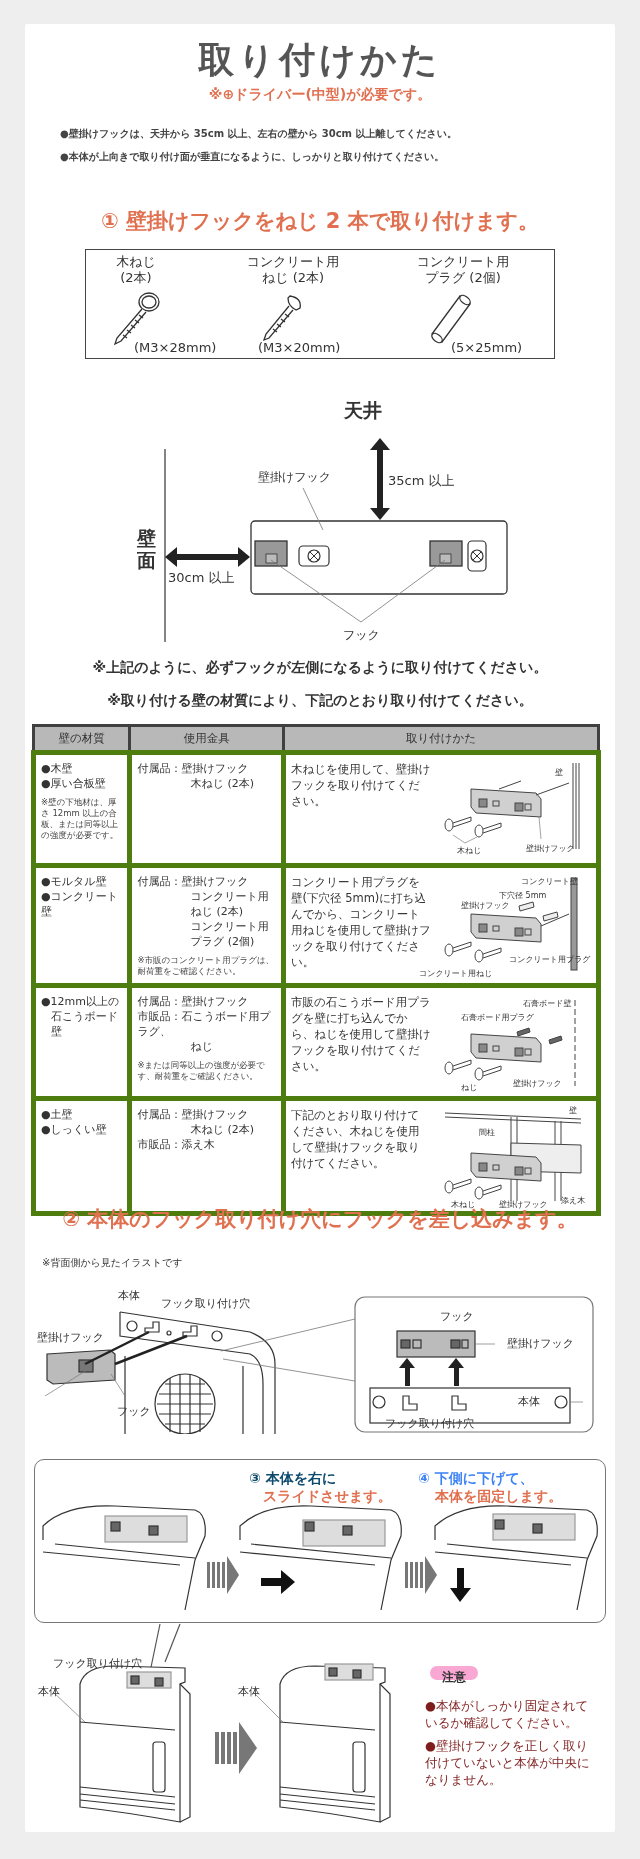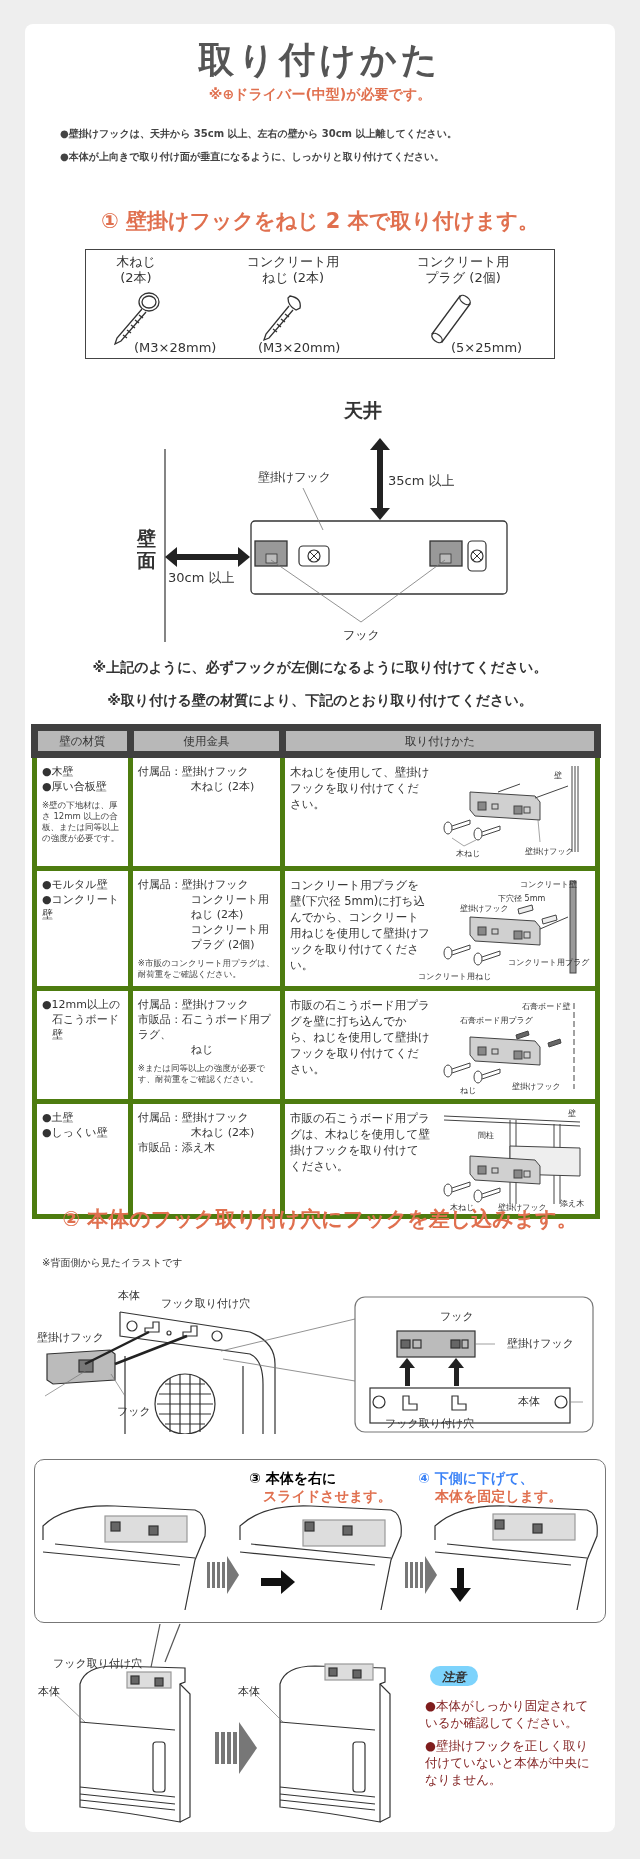--- a/index.html
+++ b/index.html
@@ -4,46 +4,46 @@
   <style>
     * { box-sizing: border-box; margin: 0; padding: 0; }
     html, body { width: 640px; background: #eeeeee; }
     body { font-family: "DejaVu Sans", "Liberation Sans", sans-serif; color: #333; }
     .card {
       position: relative;
       margin: 24px 25px 0 25px;
       width: 590px;
       height: 1808px;
       background: #fff;
-      border-radius: 8px;
+      border-radius: 2px;
       overflow: hidden;
     }
     .abs { position: absolute; }
     .title { left: 0; width: 590px; top: 12px; text-align: center; font-size: 36px; color: #555; letter-spacing: 4px; font-weight: bold; }
     .subtitle { left: 0; width: 590px; top: 62px; text-align: center; font-size: 14px; color: #e0704f; font-weight: bold; }
     .bullet { left: 35px; font-size: 10px; color: #444; font-weight: bold; white-space: nowrap; }
     .step-head { left: 0; width: 590px; text-align: center; color: #e0704f; font-weight: bold; font-size: 21px; white-space: nowrap; }
     .parts-box { left: 60px; top: 225px; width: 470px; height: 110px; border: 1.5px solid #444; }
     .part { position: absolute; top: 4px; text-align: center; font-size: 13px; color: #333; line-height: 16px; }
     .part .size { position: absolute; font-size: 13px; white-space: nowrap; }
     .note-line { left: 0; width: 590px; text-align: center; font-size: 14px; font-weight: bold; color: #333; white-space: nowrap; }
     table.mat { position: absolute; left: 6px; top: 674px; width: 570px; border-collapse: collapse; font-size: 11px; color: #333; }
-    table.mat th { background: #b8b8b8; border: 7px solid #404040; height: 27px; font-weight: normal; font-size: 11.5px; }
+    table.mat th { background: #b8b8b8; border: 3px solid #404040; height: 27px; font-weight: normal; font-size: 11.5px; }
     table.mat td { border: 5px solid #4d7c0f; vertical-align: top; padding: 6px 5px; line-height: 15px; }
     td.c1 { width: 104px; }
     td.c2 { width: 168px; }
     .small { font-size: 8.5px; line-height: 11px; color: #444; margin-top: 6px; }
     .indent { padding-left: 53px; }
     .howto { display: flex; }
     .howto .txt { width: 140px; font-size: 11.5px; line-height: 16px; }
     .howto .fig { flex: 1; position: relative; height: 96px; }
     .lbl { position: absolute; font-size: 8px; color: #333; white-space: nowrap; }
     .figlabel { position: absolute; font-size: 12px; color: #333; white-space: nowrap; }
     .panel { position: absolute; border: 1.3px solid #777; border-radius: 10px; background: #fff; }
-    .caution-badge { position: absolute; left: 425px; top: 1638px; width: 48px; height: 20px; border-radius: 11px; background: #7dd3fc; text-align: center; font-size: 12px; line-height: 22px; color: #333; font-weight: bold; font-style: italic; }
+    .caution-badge { position: absolute; left: 425px; top: 1638px; width: 48px; height: 14px; border-radius: 11px; background: #f9a8d4; text-align: center; font-size: 12px; line-height: 22px; color: #333; font-weight: bold; }
     .caution-item { position: absolute; left: 415px; font-size: 12.5px; line-height: 17px; color: #7f1d1d; width: 175px; }
   </style>
 </head>
 <body>
 
 <div class="card">
 
   <div class="abs title">取り付けかた</div>
   <div class="abs subtitle">※⊕ドライバー(中型)が必要です。</div>
   <div class="abs bullet" style="top:103px;">●壁掛けフックは、天井から 35cm 以上、左右の壁から 30cm 以上離してください。</div>
@@ -273,21 +273,21 @@
           <div>●土壁</div>
           <div>●しっくい壁</div>
         </td>
         <td class="c2">
           <div><span>付属品：</span><span>壁掛けフック</span></div>
           <div class="indent">木ねじ (2本)</div>
           <div><span>市販品：</span><span>添え木</span></div>
         </td>
         <td>
           <div class="howto">
-            <div class="txt">市販の石こうボード用プラグは、木ねじを使用して壁掛けフックを取り付けてください。</div>
+            <div class="txt">下記のとおり取り付けてください、木ねじを使用して壁掛けフックを取り付けてください。</div>
             <div class="fig" style="height:98px;">
               <svg width="160" height="98" viewBox="0 0 160 98">
                 <g stroke="#444" fill="none" stroke-width="1">
                   <path d="M14 6 L150 12 M14 10 L150 16"></path>
                   <path d="M80 10 L80 94 M86 10 L86 94 M124 14 L124 94 M130 14 L130 94"></path>
                   <path d="M80 36 L150 38 L150 66 L80 64 Z" fill="#eee"></path>
                   <path d="M40 46 L105 50 L110 56 L110 74 L45 70 L40 64 Z" fill="#d0d0d0"></path>
                   <rect x="48" y="56" width="8" height="8" fill="#888"></rect>
                     <rect x="62" y="58" width="6" height="5"></rect>
                   <rect x="84" y="60" width="8" height="8" fill="#888"></rect>
@@ -408,21 +408,21 @@
       </g>
       <g fill="#111">
         <rect x="226" y="118" width="22" height="8"></rect>
           <polygon points="246,110 260,122 246,134"></polygon>
       </g>
       <g fill="#111">
         <rect x="422" y="108" width="7" height="22"></rect>
           <polygon points="415,128 436,128 425,142"></polygon>
       </g>
     </svg>
-    <div class="figlabel" style="left:214px; top:10px; font-size:14px; color:#000000; font-weight:bold;">③ 本体を右に</div>
+    <div class="figlabel" style="left:214px; top:10px; font-size:14px; color:#0c4a6e; font-weight:bold;">③ 本体を右に</div>
     <div class="figlabel" style="left:228px; top:28px; font-size:14px; color:#e0704f; font-weight:bold;">スライドさせます。</div>
     <div class="figlabel" style="left:383px; top:10px; font-size:14px; color:#3b82f6; font-weight:bold;">④ 下側に下げて、</div>
     <div class="figlabel" style="left:400px; top:28px; font-size:14px; color:#e0704f; font-weight:bold;">本体を固定します。</div>
   </div>
 
   <svg class="abs" style="left:0; top:1598px;" width="400" height="205" viewBox="0 0 400 205">
     <g stroke="#333" fill="none" stroke-width="1.2">
       <line x1="135" y1="2" x2="125" y2="50" stroke="#555"></line>
       <line x1="155" y1="2" x2="140" y2="40" stroke="#555"></line>
 

